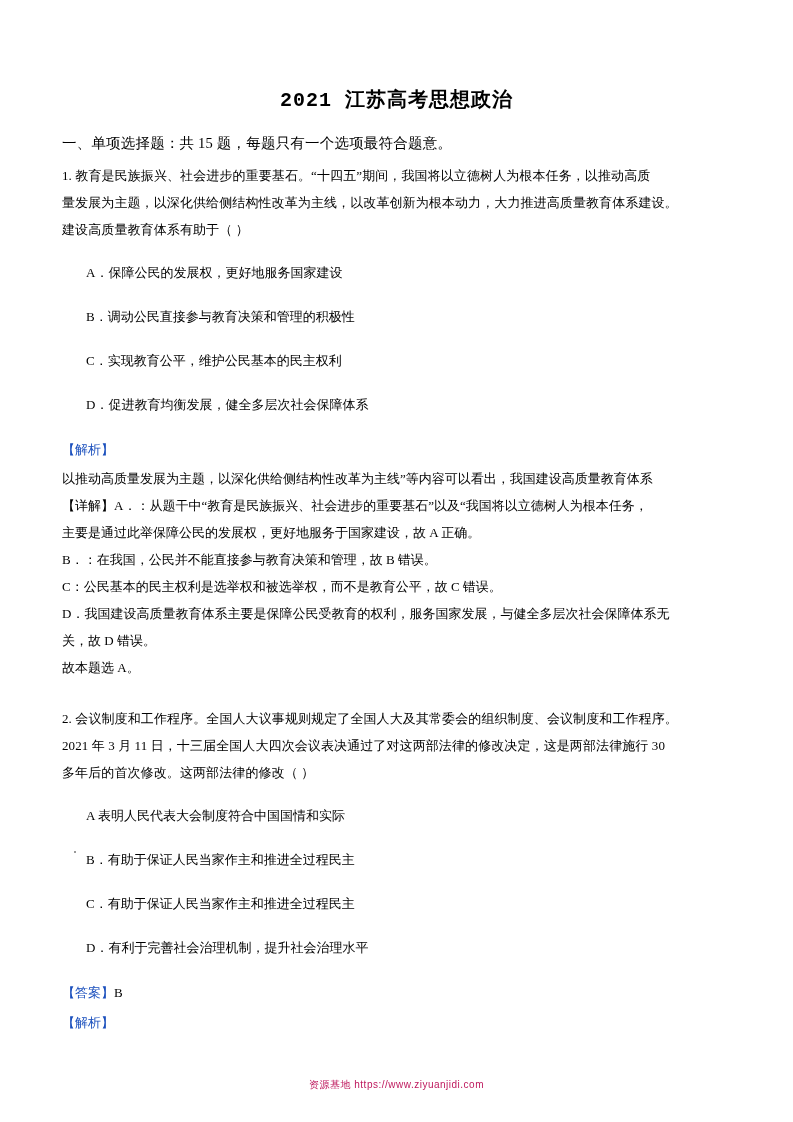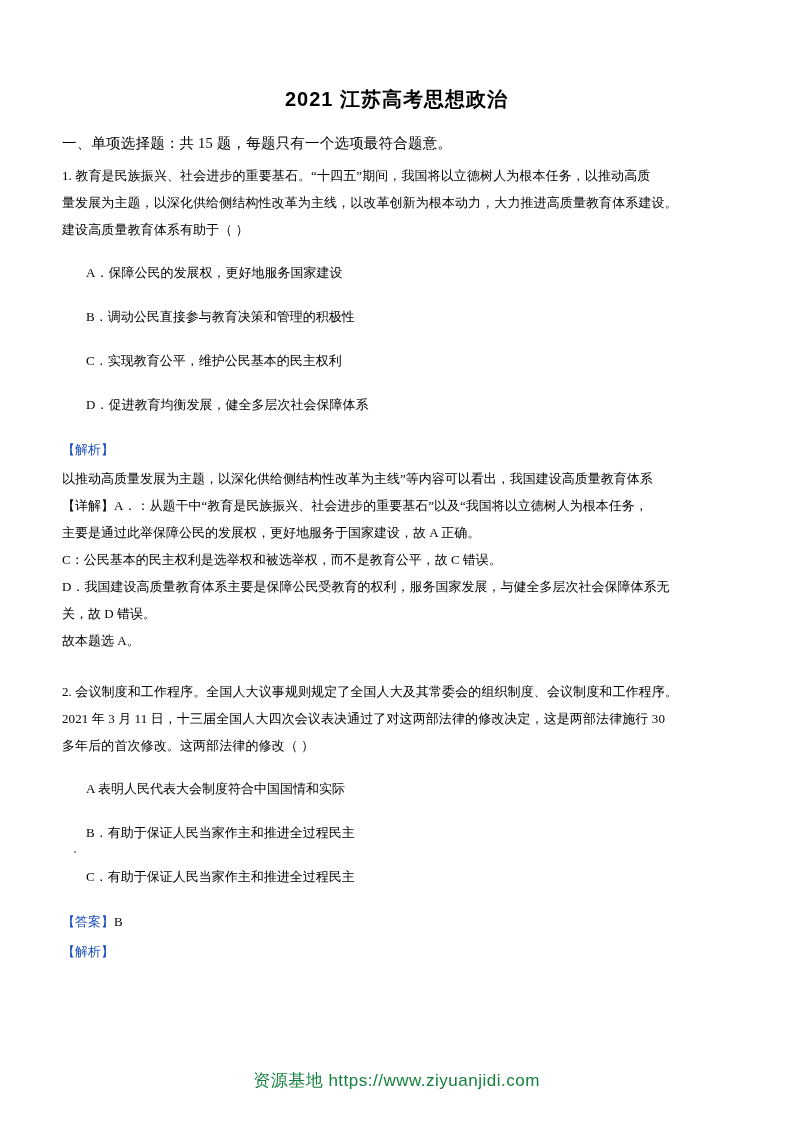--- a/index.html
+++ b/index.html
@@ -21,21 +21,21 @@
     box-sizing: border-box;
     padding: 68px 62px 0 62px;
     position: relative;
   }
   .doc-title {
     text-align: center;
     font-size: 20px;
     font-weight: bold;
     letter-spacing: 1px;
     margin: 18px 0 16px 0;
-    font-family: Liberation Sans, sans-serif;
+    font-family: Liberation Mono, monospace;
   }
   .section-heading {
     font-size: 14.5px;
     font-weight: normal;
     margin: 21px 0 9px 0;
     letter-spacing: 0.2px;
   }
   p.body-line {
     font-size: 13px;
     line-height: 27px;
@@ -81,22 +81,22 @@
     height: 2px;
     background: #777;
     border-radius: 50%;
   }
   .footer {
     position: absolute;
     left: 0;
     right: 0;
     bottom: 30px;
     text-align: center;
-    color: #15803d;
-    font-size: 17px;
+    color: #be185d;
+    font-size: 10px;
     letter-spacing: 0.5px;
     font-family: "Liberation Sans", "DejaVu Sans", sans-serif;
   }
 </style>
 </head>
 <body>
 
 <div class="page">
 
   <div class="doc-title">2021 江苏高考思想政治</div>
@@ -112,37 +112,39 @@
     <p class="choice">B．调动公民直接参与教育决策和管理的积极性</p>
     <p class="choice">C．实现教育公平，维护公民基本的民主权利</p>
     <p class="choice">D．促进教育均衡发展，健全多层次社会保障体系</p>
 
     <p class="analysis-tag">【解析】</p>
 
     <div class="detail-block">
       <p>以推动高质量发展为主题，以深化供给侧结构性改革为主线”等内容可以看出，我国建设高质量教育体系</p>
       <p>【详解】A．：从题干中“教育是民族振兴、社会进步的重要基石”以及“我国将以立德树人为根本任务，</p>
       <p>主要是通过此举保障公民的发展权，更好地服务于国家建设，故 A 正确。</p>
+      <p>B．：在我国，公民并不能直接参与教育决策和管理，故 B 错误。</p>
       <p>C：公民基本的民主权利是选举权和被选举权，而不是教育公平，故 C 错误。</p>
       <p>D．我国建设高质量教育体系主要是保障公民受教育的权利，服务国家发展，与健全多层次社会保障体系无</p>
       <p>关，故 D 错误。</p>
       <p>故本题选 A。</p>
     </div>
   </div>
 
   <div class="gap"></div>
 
   <div class="para q2-block">
     <p class="body-line">2. 会议制度和工作程序。全国人大议事规则规定了全国人大及其常委会的组织制度、会议制度和工作程序。</p>
     <p class="body-line">2021 年 3 月 11 日，十三届全国人大四次会议表决通过了对这两部法律的修改决定，这是两部法律施行 30</p>
     <p class="body-line">多年后的首次修改。这两部法律的修改（    ）</p>
 
     <p class="choice">A  表明人民代表大会制度符合中国国情和实际</p>
     <p class="choice">B．有助于保证人民当家作主和推进全过程民主</p>
     <p class="choice">C．有助于保证人民当家作主和推进全过程民主</p>
+    <p class="choice">D．有利于完善社会治理机制，提升社会治理水平</p>
 
     <p class="answer-tag"><span>【答案】</span><span class="val">B</span></p>
     <p class="analysis-tag">【解析】</p>
   </div>
 
   <div class="stray-dot"></div>
 
   <div class="footer">资源基地 https://www.ziyuanjidi.com</div>
 </div>
 

